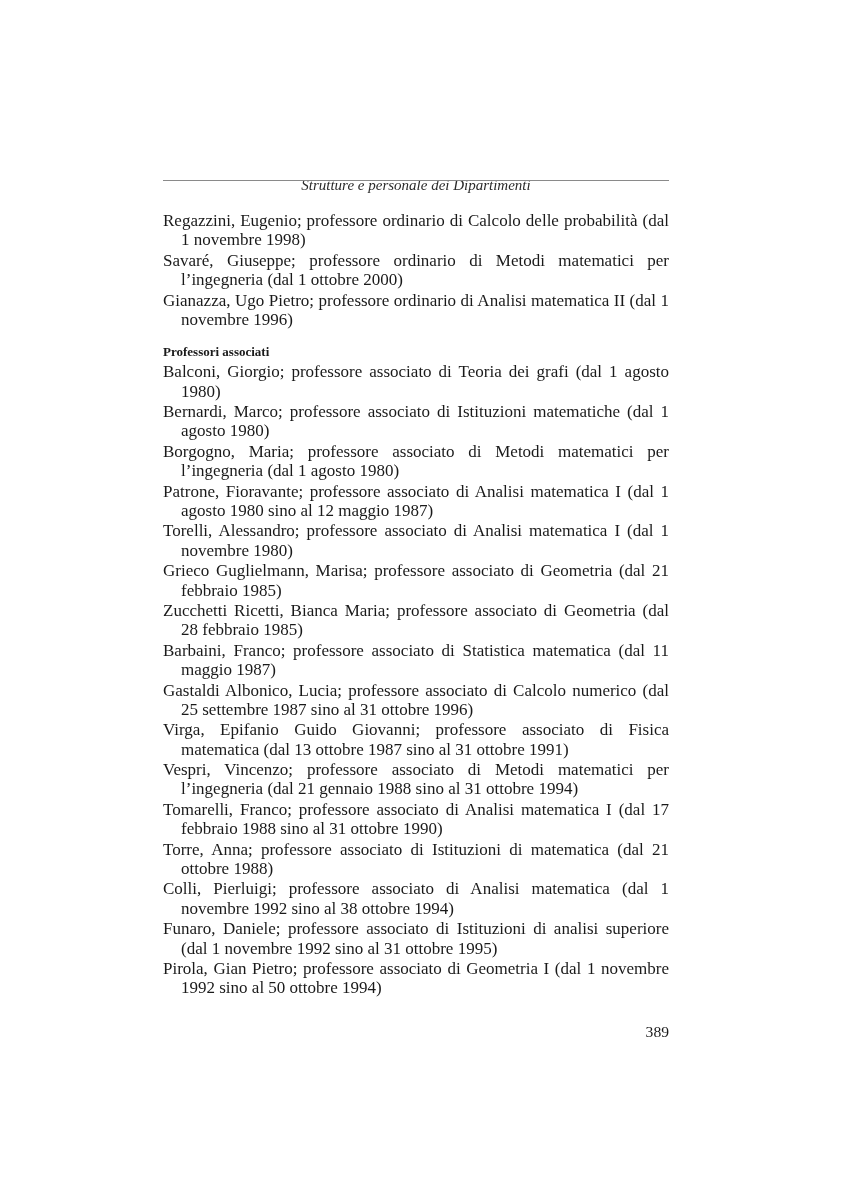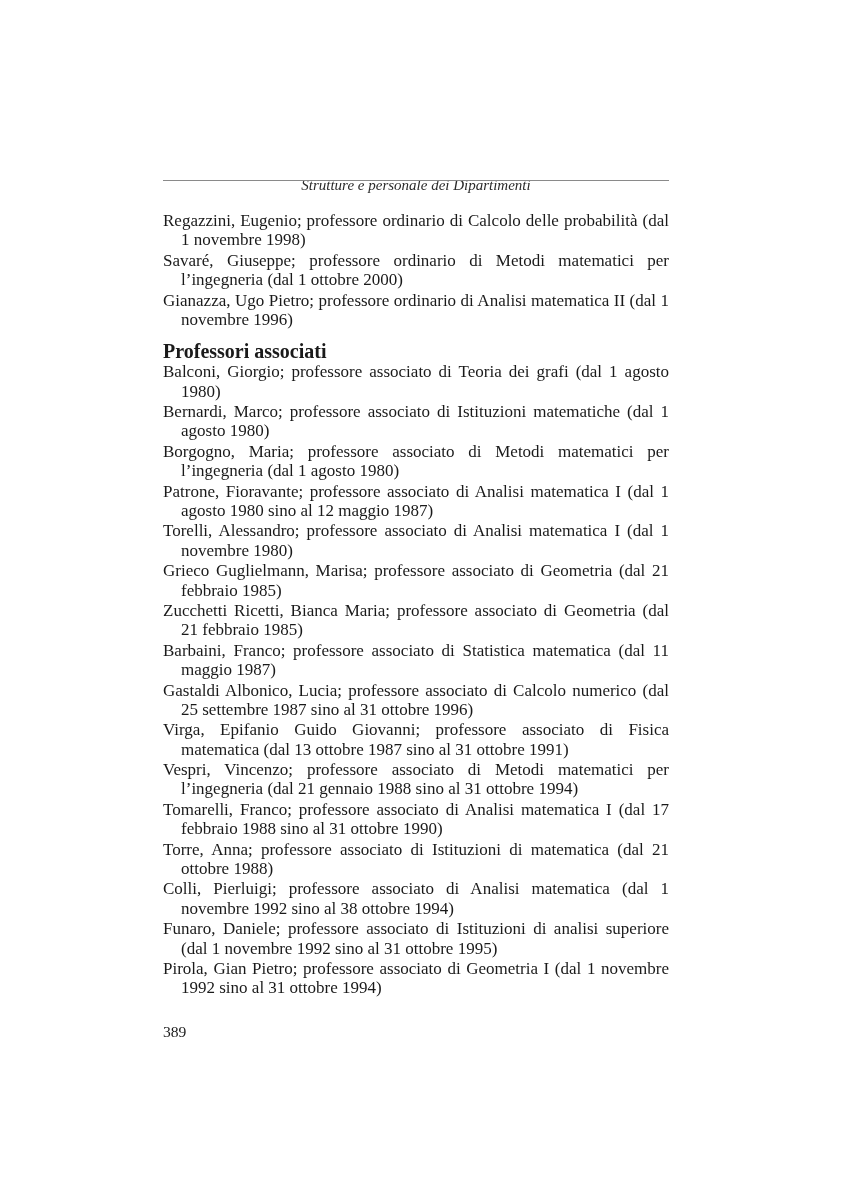--- a/index.html
+++ b/index.html
@@ -53,30 +53,30 @@
       line-height: 19.3px;
       text-align: justify;
       text-align-last: left;
       padding-left: 18px;
       text-indent: -18px;
       margin: 0 0 1.2px 0;
       hyphens: manual;
     }
     .section-title {
       font-weight: bold;
-      font-size: 20px;
+      font-size: 13px;
       line-height: 19.3px;
       margin: 0 0 1px 0;
     }
     .folio {
       position: absolute;
       top: 1023px;
       left: 0;
       width: 506px;
-      text-align: left;
+      text-align: right;
       font-size: 15.6px;
       line-height: 18px;
     }
   </style>
 </head>
 <body>
 
 <div class="page">
   <div class="running-head">Strutture e personale dei Dipartimenti</div>
   <div class="head-rule"></div>
@@ -88,26 +88,26 @@
   </div>
 
   <div class="block block-2">
     <div class="section-title">Professori associati</div>
     <p class="entry">Balconi, Giorgio; professore associato di Teoria dei grafi (dal 1 agosto 1980)</p>
     <p class="entry">Bernardi, Marco; professore associato di Istituzioni matematiche (dal 1 agosto 1980)</p>
     <p class="entry">Borgogno, Maria; professore associato di Metodi matematici per l’ingegneria (dal 1 agosto 1980)</p>
     <p class="entry">Patrone, Fioravante; professore associato di Analisi matematica I (dal 1 agosto 1980 sino al 12 maggio 1987)</p>
     <p class="entry">Torelli, Alessandro; professore associato di Analisi matematica I (dal 1 novembre 1980)</p>
     <p class="entry">Grieco Guglielmann, Marisa; professore associato di Geometria (dal 21 febbraio 1985)</p>
-    <p class="entry">Zucchetti Ricetti, Bianca Maria; professore associato di Geometria (dal 21 febbraio 1985)</p>
+    <p class="entry">Zucchetti Ricetti, Bianca Maria; professore associato di Geometria (dal 28 febbraio 1985)</p>
     <p class="entry">Barbaini, Franco; professore associato di Statistica matematica (dal 11 maggio 1987)</p>
     <p class="entry">Gastaldi Albonico, Lucia; professore associato di Calcolo numerico (dal 25 settembre 1987 sino al 31 ottobre 1996)</p>
     <p class="entry">Virga, Epifanio Guido Giovanni; professore associato di Fisica matematica (dal 13 ottobre 1987 sino al 31 ottobre 1991)</p>
     <p class="entry">Vespri, Vincenzo; professore associato di Metodi matematici per l’ingegneria (dal 21 gennaio 1988 sino al 31 ottobre 1994)</p>
     <p class="entry">Tomarelli, Franco; professore associato di Analisi matematica I (dal 17 febbraio 1988 sino al 31 ottobre 1990)</p>
     <p class="entry">Torre, Anna; professore associato di Istituzioni di matematica (dal 21 ottobre 1988)</p>
     <p class="entry">Colli, Pierluigi; professore associato di Analisi matematica (dal 1 novembre 1992 sino al 38 ottobre 1994)</p>
     <p class="entry">Funaro, Daniele; professore associato di Istituzioni di analisi superiore (dal 1 novembre 1992 sino al 31 ottobre 1995)</p>
-    <p class="entry">Pirola, Gian Pietro; professore associato di Geometria I (dal 1 novembre 1992 sino al 31 ottobre 1994)</p>
+    <p class="entry">Pirola, Gian Pietro; professore associato di Geometria I (dal 1 novembre 1992 sino al 50 ottobre 1994)</p>
   </div>
 
   <div class="folio">389</div>
 </div>
 
 </body></html>

